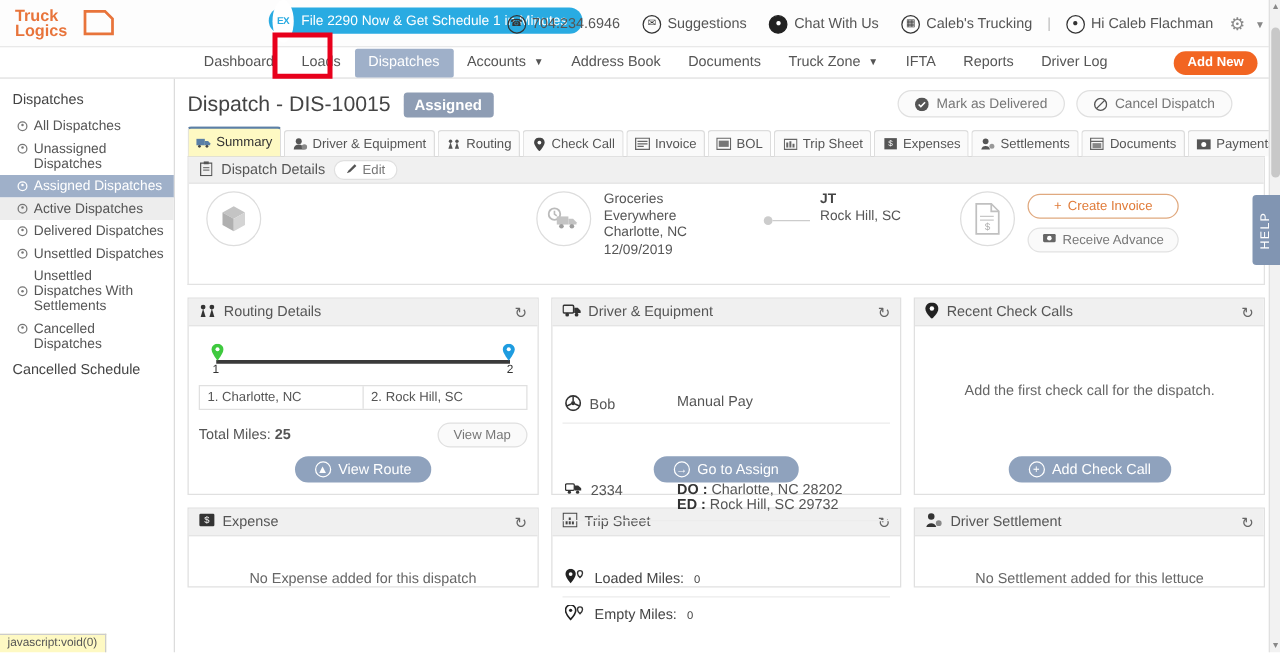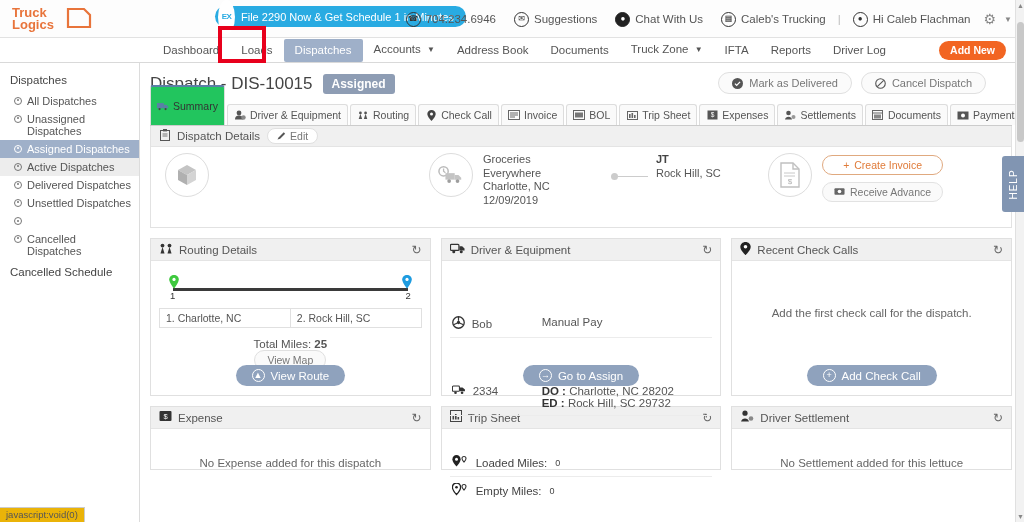--- a/index.html
+++ b/index.html
@@ -108,21 +108,21 @@
   .radio-dot::after {
     content: ''; position: absolute; left: 1.7px; top: 1.7px;
     width: 2.2px; height: 2.2px; border-radius: 50%; background: #777;
   }
   .side-item.active .radio-dot::after { background: #fff; }
   .side-item .lbl { padding-top: 0px; }
   .side-sub { padding: 6px 10px 3px 10px; color: #444; font-size: 11.5px; cursor:pointer;}
 
   .statusbar {
     position: absolute; left: 0; bottom: 0; height: 15px;
-    background: #eab308; border-top: 1px solid #ccc; border-right: 1px solid #ccc;
+    background: #fef9c3; border-top: 1px solid #ccc; border-right: 1px solid #ccc;
     font-size: 9.5px; color: #555; padding: 1px 6px; white-space: nowrap;
   }
 
   
   .content {
     flex: 1; background: #fff; padding: 8px 12px 0 10px;
     position: relative; overflow: hidden;
   }
   .page-head { display: flex; align-items: center; height: 26px; }
   .page-title { font-size: 17px; color: #444; font-weight: normal; }
@@ -153,22 +153,22 @@
     border-bottom: 1px solid #ccc; height: 22px; gap: 2px;
   }
   .tab {
     display: flex; align-items: center; gap: 4px;
     font-size: 10.5px; color: #555; background: #fafafa;
     border: 1px solid #ddd; border-bottom: none;
     border-radius: 3px 3px 0 0; padding: 3px 6px; cursor: pointer;
     white-space: nowrap; line-height: 13px; height: 21px;
   }
   .tab.active {
-    background: #22c55e; border-top: 2px solid #5b7fa6; color: #333;
-    position: relative; z-index: 2; height: 40px;
+    background: #fef9c3; border-top: 2px solid #5b7fa6; color: #333;
+    position: relative; z-index: 2; height: 24px;
   }
   .tabicon { width: 12px; height: 11px; display:flex; align-items:center; justify-content:center; flex:none;}
 
   
   .dd-panel {
     border: 1px solid #e2e2e2; border-top: none; background: #fff;
     margin-top: 0px; height: 102px;
   }
   .dd-head {
     background: #f0f0f0; height: 21px; display: flex; align-items: center;
@@ -238,21 +238,20 @@
   .pin-num.s { left: 5px; }
   .pin-num.e { right: 5px; }
   .stop-table { display: flex; border: 1px solid #e0e0e0; margin-top: 3px; }
   .stop-cell {
     flex: 1; font-size: 10.5px; color: #555; padding: 3px 6px;
   }
   .stop-cell + .stop-cell { border-left: 1px solid #e0e0e0; }
   .miles-row {
     display: flex; align-items: center; justify-content: space-between;
     margin-top: 10px;
-    flex-direction: column;
   }
   .miles-txt { font-size: 11.5px; color: #555; }
   .btn-outline-sm {
     border: 1px solid #e0e0e0; background: #fafafa; color: #777;
     border-radius: 12px; font-size: 10.5px; padding: 3px 12px; cursor: pointer;
   }
   .btn-primary {
     display: flex; align-items: center; gap: 6px; justify-content: center;
     background: #8fa2bd; color: #fff; border: none; border-radius: 13px;
     font-size: 11.5px; padding: 4px 16px; cursor: pointer; margin: 0 auto;
@@ -420,20 +419,21 @@
       <div class="side-item">
         <span class="radio-dot"></span>
         <span class="lbl">Delivered Dispatches</span>
       </div>
       <div class="side-item">
         <span class="radio-dot"></span>
         <span class="lbl">Unsettled Dispatches</span>
       </div>
       <div class="side-item" style="align-items:center;">
         <span class="radio-dot" style="margin-top:0;"></span>
+        <span class="lbl" style="max-width:102px;">Unsettled Dispatches With Settlements</span>
       </div>
       <div class="side-item">
         <span class="radio-dot"></span>
         <span class="lbl">Cancelled Dispatches</span>
       </div>
 
       <div class="side-sub">Cancelled Schedule</div>
 
       <div class="statusbar">javascript:void(0)</div>
     </div>

